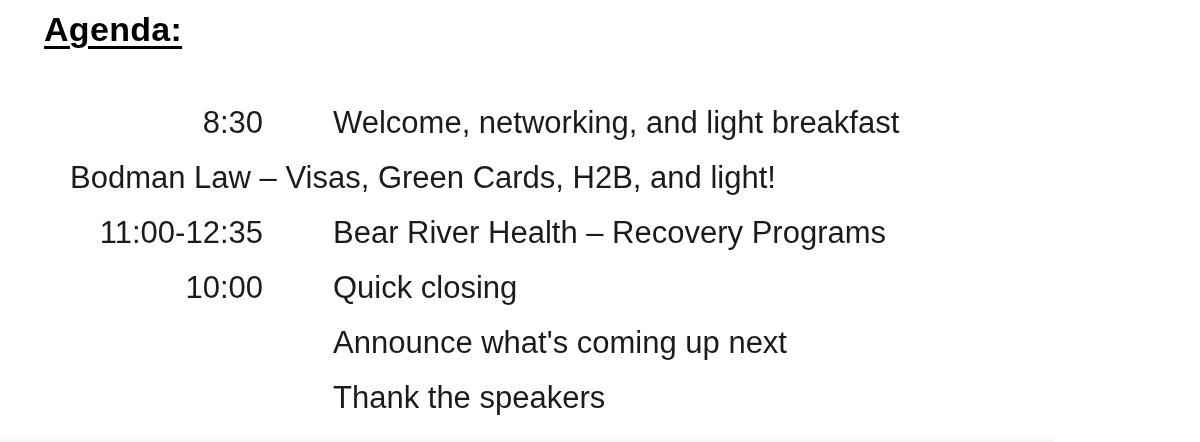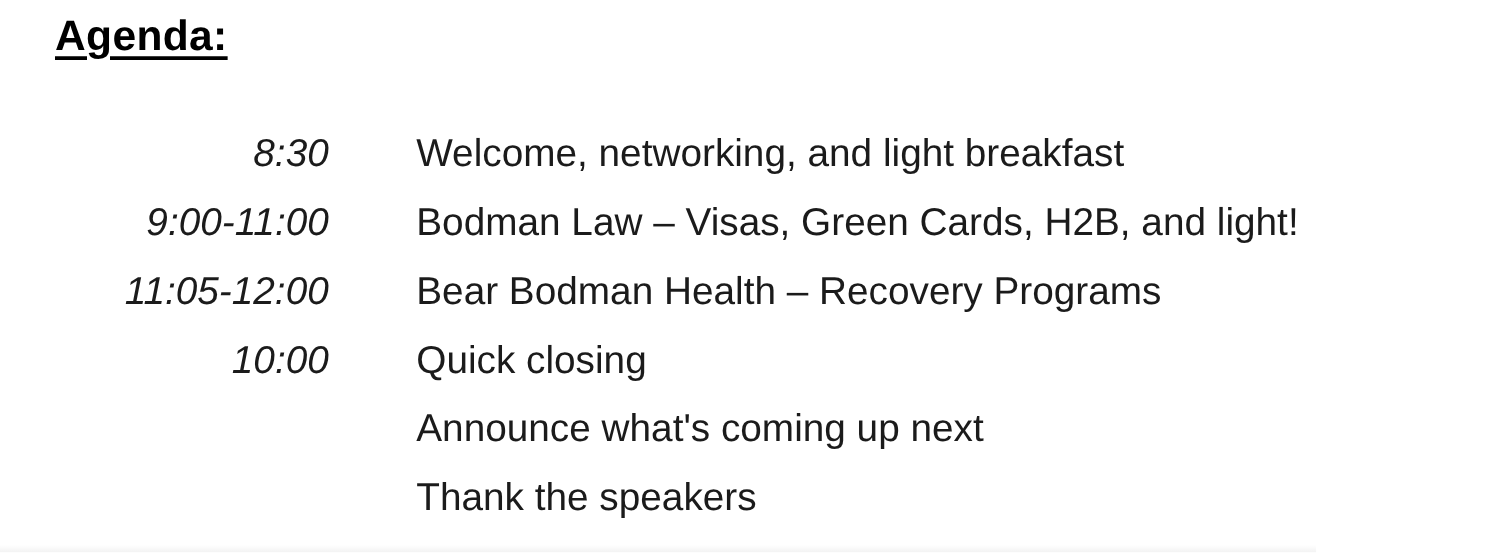--- a/index.html
+++ b/index.html
@@ -41,21 +41,20 @@
     align-items: center;
     height: 55px;
     font-size: 31px;
     line-height: 55px;
   }
   .agenda-time {
     flex: 0 0 263px;
     width: 263px;
     text-align: right;
     white-space: pre;
-    font-style: italic;
   }
   .agenda-desc {
     margin-left: 70px;
     white-space: pre;
   }
   .bottom-edge {
     position: absolute;
     left: 0;
     right: 0;
     bottom: 0;
@@ -70,27 +69,26 @@
 <div class="doc">
   <h1 class="doc-title">Agenda:</h1>
 
   <div class="agenda-rows" id="rows">
   <div class="agenda-row">
     <span class="agenda-time">8:30</span>
     <span class="agenda-desc">Welcome, networking, and light breakfast</span>
   </div>
 
   <div class="agenda-row">
-    <span class="agenda-time">9:00-11:00</span>
     <span class="agenda-desc">Bodman Law – Visas, Green Cards, H2B, and light!</span>
   </div>
 
   <div class="agenda-row">
-    <span class="agenda-time">11:05-12:00</span>
-    <span class="agenda-desc">Bear Bodman Health – Recovery Programs</span>
+    <span class="agenda-time">11:00-12:35</span>
+    <span class="agenda-desc">Bear River Health – Recovery Programs</span>
   </div>
 
   <div class="agenda-row">
     <span class="agenda-time">10:00</span>
     <span class="agenda-desc">Quick closing</span>
   </div>
 
   <div class="agenda-row">
     <span class="agenda-time"></span>
     <span class="agenda-desc">Announce what's coming up next</span>

